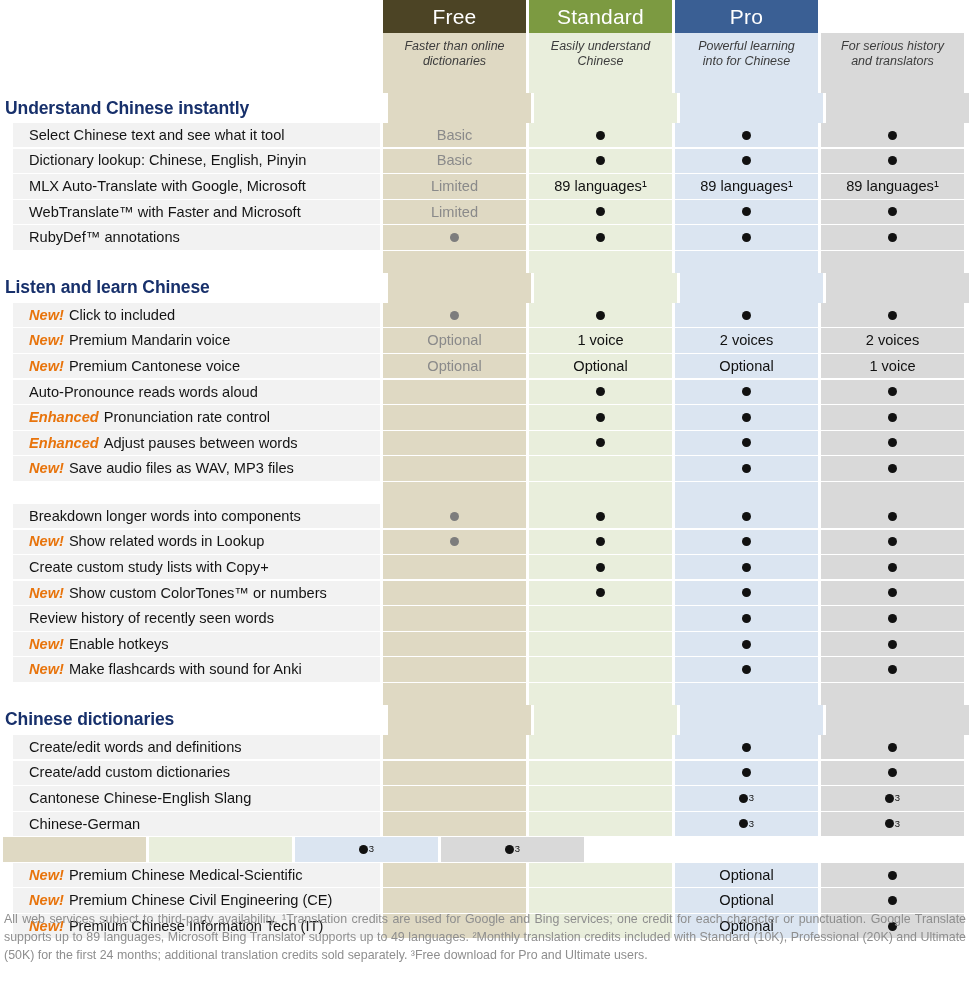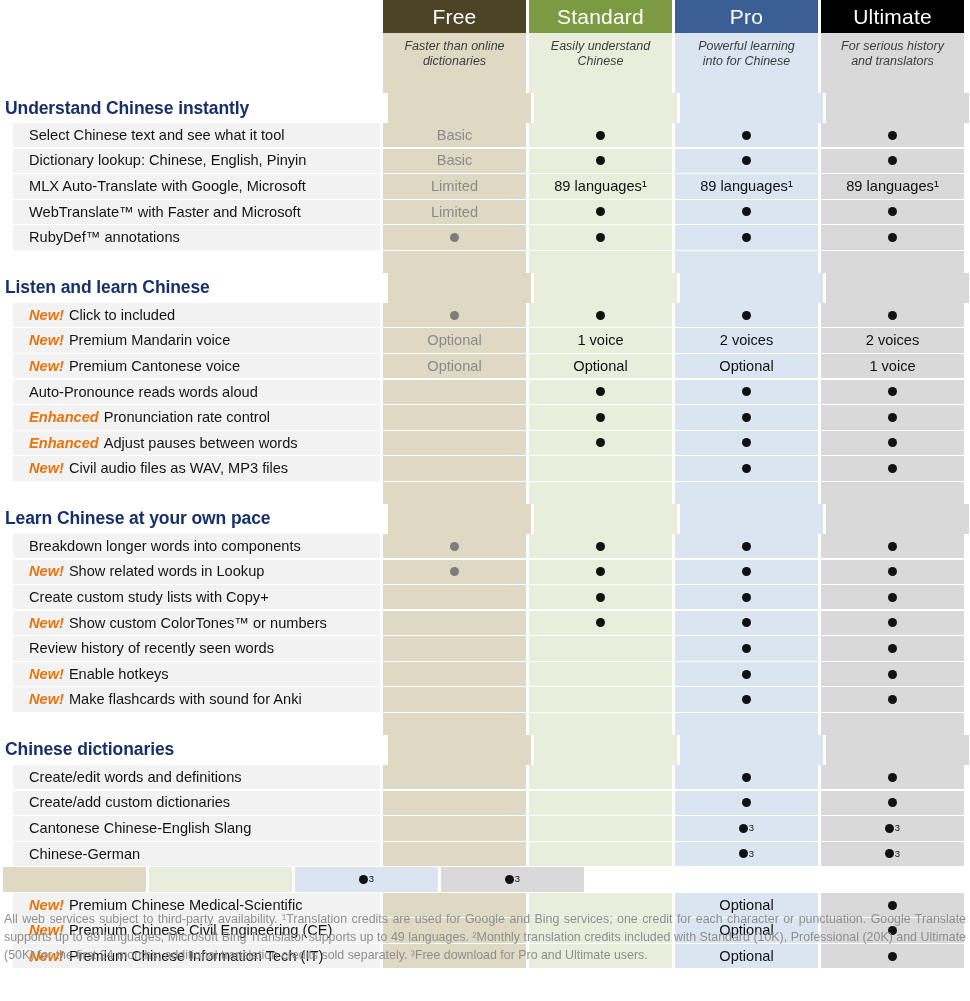--- a/index.html
+++ b/index.html
@@ -83,21 +83,20 @@
 <body>
 
 <div class="sheet">
 
   <div id="table-root">
       <div class="row hdr-names">
         <div class="c-label"></div>
         <div class="c-plan hdr-name" style="background: rgb(76, 68, 37);">Free</div>
         <div class="c-plan hdr-name" style="background: rgb(124, 154, 65);">Standard</div>
         <div class="c-plan hdr-name" style="background: rgb(58, 95, 148);">Pro</div>
-        <div class="c-plan hdr-name" style="background: rgb(0, 0, 0);">Ultimate</div>
       </div>
       <div class="row hdr-taglines">
         <div class="c-label"></div>
         <div class="c-plan hdr-tag" style="background: rgb(223, 217, 195);">
           <span>Faster than online</span>
           <span>dictionaries</span>
         </div>
         <div class="c-plan hdr-tag" style="background: rgb(233, 238, 220);">
           <span>Easily understand</span>
           <span>Chinese</span>
@@ -291,45 +290,38 @@
         <div class="c-plan fcell" style="background: rgb(219, 229, 241);">
           <span class="dot" style="background: rgb(17, 17, 17);"></span>
         </div>
         <div class="c-plan fcell" style="background: rgb(217, 217, 217);">
           <span class="dot" style="background: rgb(17, 17, 17);"></span>
         </div>
       </div>
       <div class="row frow">
         <div class="fcell-label" style="background: rgb(242, 242, 242);">
           <span class="tag" style="color: rgb(232, 116, 12);">New!</span>
-          <span>Civil audio files as WAV, MP3 files</span>
+          <span>Save audio files as WAV, MP3 files</span>
         </div>
         <div class="c-plan fcell" style="background: rgb(223, 217, 195);"></div>
         <div class="c-plan fcell" style="background: rgb(233, 238, 220);"></div>
         <div class="c-plan fcell" style="background: rgb(219, 229, 241);">
           <span class="dot" style="background: rgb(17, 17, 17);"></span>
         </div>
         <div class="c-plan fcell" style="background: rgb(217, 217, 217);">
           <span class="dot" style="background: rgb(17, 17, 17);"></span>
         </div>
       </div>
       <div class="row gap">
         <div class="c-label"></div>
         <div class="c-plan" style="background: rgb(223, 217, 195);"></div>
         <div class="c-plan" style="background: rgb(233, 238, 220);"></div>
         <div class="c-plan" style="background: rgb(219, 229, 241);"></div>
         <div class="c-plan" style="background: rgb(217, 217, 217);"></div>
       </div>
-      <div class="row sec-title-row">
-        <div class="c-label sec-title" style="color: rgb(23, 48, 107);">Learn Chinese at your own pace</div>
-        <div class="c-plan" style="background: rgb(223, 217, 195);"></div>
-        <div class="c-plan" style="background: rgb(233, 238, 220);"></div>
-        <div class="c-plan" style="background: rgb(219, 229, 241);"></div>
-        <div class="c-plan" style="background: rgb(217, 217, 217);"></div>
-      </div>
       <div class="row frow">
         <div class="fcell-label" style="background: rgb(242, 242, 242);">
           <span>Breakdown longer words into components</span>
         </div>
         <div class="c-plan fcell" style="background: rgb(223, 217, 195);">
           <span class="dot grey" style="background: rgb(125, 125, 125);"></span>
         </div>
         <div class="c-plan fcell" style="background: rgb(233, 238, 220);">
           <span class="dot" style="background: rgb(17, 17, 17);"></span>
         </div>

